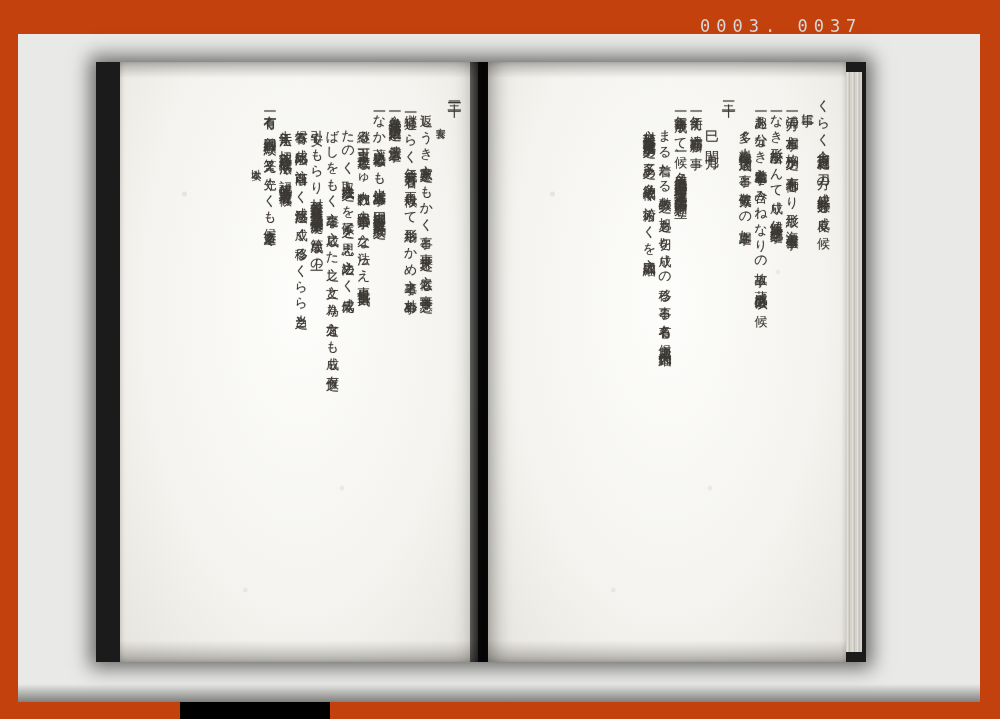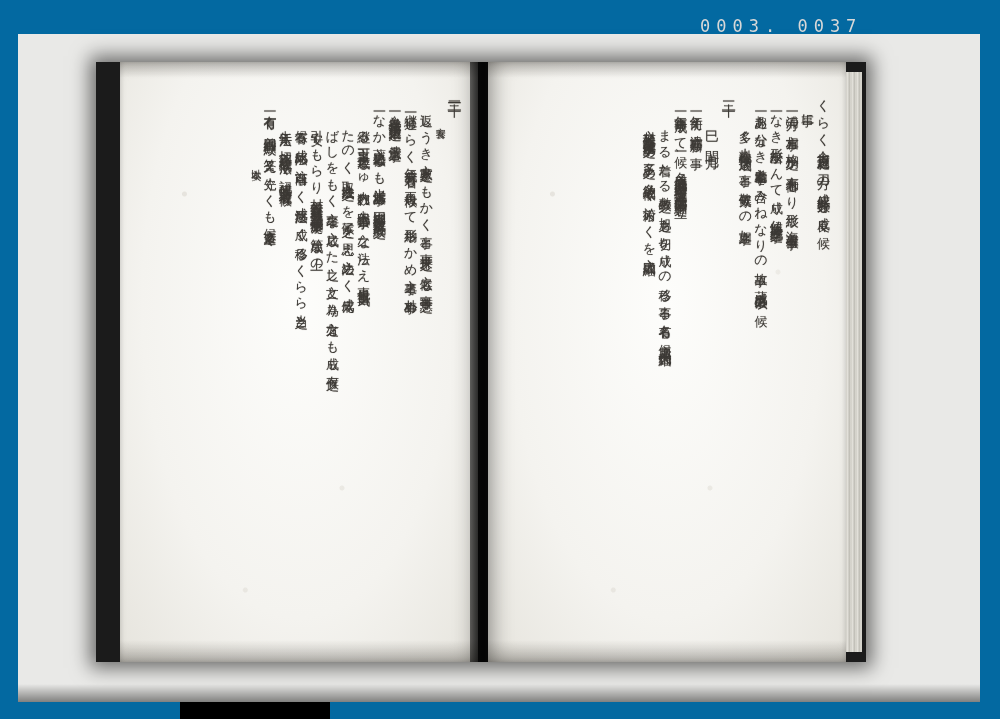--- a/index.html
+++ b/index.html
@@ -10,21 +10,21 @@
   body {
     width: 1000px;
     height: 719px;
     overflow: hidden;
     font-family: "DejaVu Sans", sans-serif;
   }
   .scan {
     position: relative;
     width: 1000px;
     height: 719px;
-    background: #0369a1;
+    background: #c2410c;
     overflow: hidden;
   }
   
   .frame-id {
     position: absolute;
     top: 16px;
     left: 700px;
     width: 260px;
     height: 22px;
     color: #d8d8d8;

